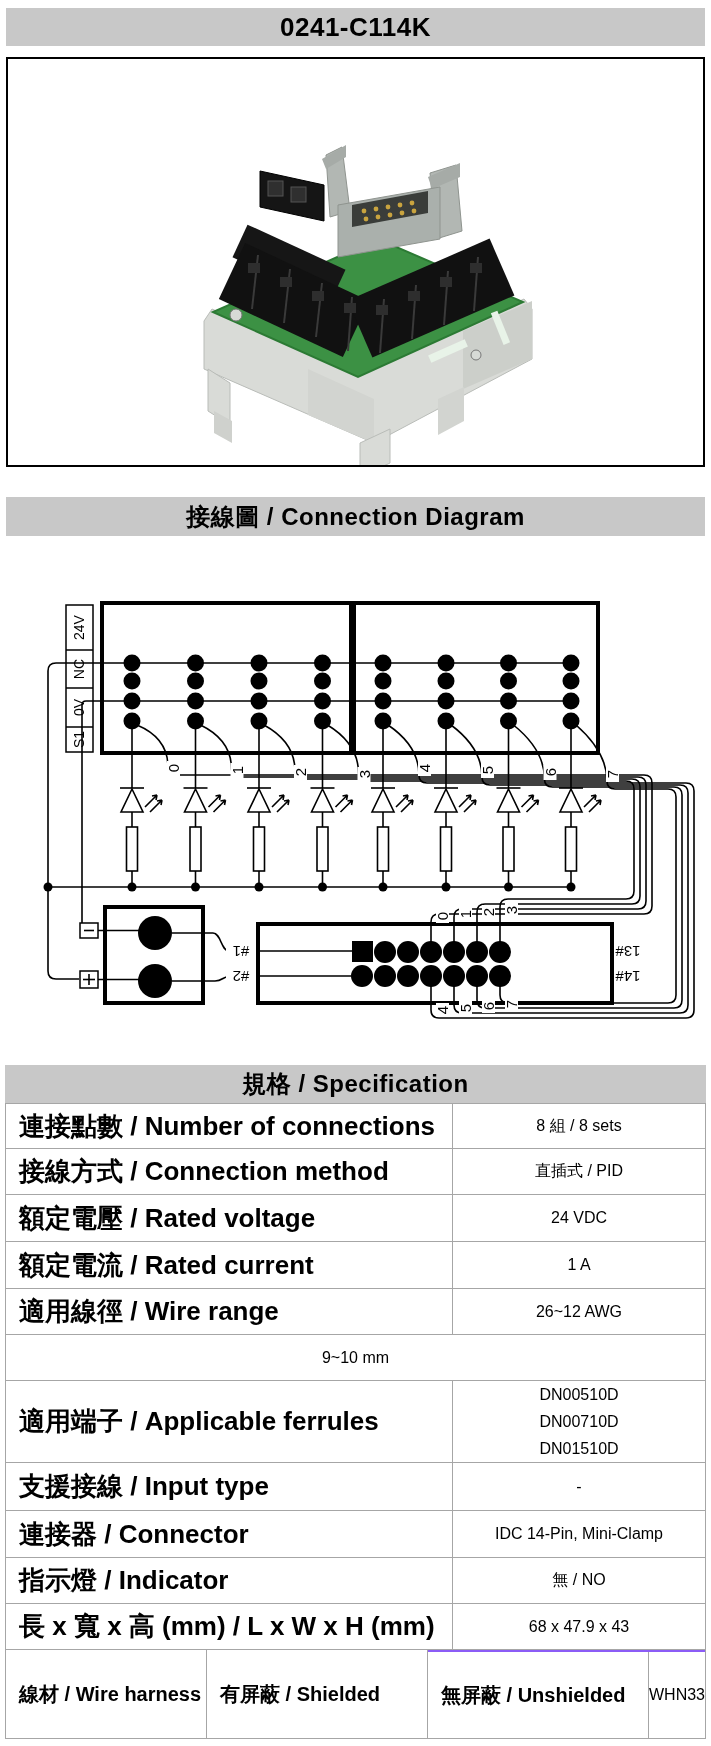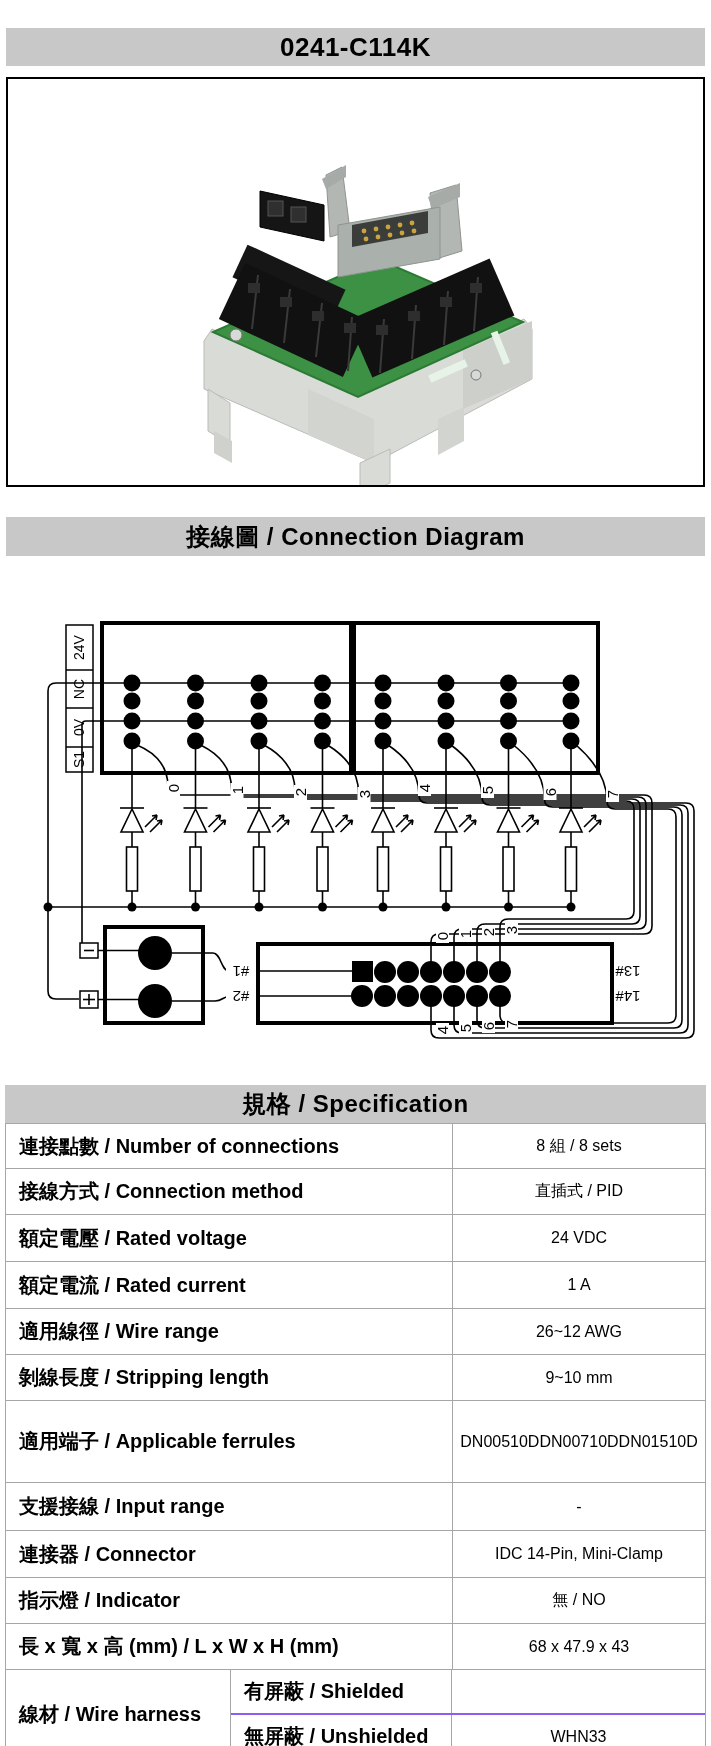--- a/index.html
+++ b/index.html
@@ -1,36 +1,36 @@
 <!DOCTYPE html>
 <html><head>
 <meta charset="utf-8">
 <style>
   html,body{margin:0;padding:0;background:#ffffff;}
   body{width:711px;height:1746px;position:relative;font-family:"Liberation Sans",sans-serif;color:#000;}
-  .abs{position:absolute;margin-top:20px;}
+  .abs{position:absolute;}
   .graybar{background:#c8c8c8;display:flex;align-items:center;justify-content:center;
            font-weight:bold;letter-spacing:.5px;}
   #title-bar{left:6px;top:8px;width:699px;height:38px;font-size:26px;}
   #photo-box{left:6px;top:57px;width:695px;height:406px;border:2px solid #000;background:#fff;}
   #diagram-bar{left:6px;top:497px;width:699px;height:39px;font-size:24px;}
   #diagram-wrap{left:0;top:540px;width:711px;height:500px;}
   #spec-table{left:5px;top:1065px;width:701px;}
   #spec-header{height:38px;font-size:24px;}
   .trow{display:flex;border-top:1px solid #a6a6a6;box-sizing:border-box;
         border-left:1px solid #a6a6a6;border-right:1px solid #a6a6a6;}
   .trow:first-of-type{border-top:none;}
   .trow:last-of-type{border-bottom:1px solid #a6a6a6;}
   .lcell{width:447px;display:flex;align-items:center;padding-left:13px;box-sizing:border-box;
-         font-weight:bold;font-size:20px;border-right:1px solid #a6a6a6;}
+         font-weight:bold;font-size:26px;border-right:1px solid #a6a6a6;}
   .vcell{flex:1;display:flex;align-items:center;justify-content:center;font-size:16px;text-align:center;}
-  .vcell.multi{flex-direction:row;line-height:27px;}
+  .vcell.multi{flex-direction:column;line-height:27px;}
   .harness-label{width:225px;display:flex;align-items:center;padding-left:13px;box-sizing:border-box;
          font-weight:bold;font-size:20px;border-right:1px solid #a6a6a6;}
-  .sub-col{flex:1;display:flex;flex-direction:column;}
+  .sub-col{flex:1;display:flex;flex-direction:row;}
   .sub-row{display:flex;flex:1;}
   .sub-row + .sub-row{border-top:2px solid #8b5cf6;}
   .sub-lcell{width:221px;display:flex;align-items:center;padding-left:13px;box-sizing:border-box;
          font-weight:bold;font-size:20px;border-right:1px solid #a6a6a6;}
   svg text{font-family:"Liberation Sans",sans-serif;}
 </style>
 </head>
 <body>
 
 <div id="title-bar" class="abs graybar">
@@ -302,33 +302,32 @@
   </div>
   <div class="trow" style="height:47px">
     <div class="lcell">額定電流 / Rated current</div>
     <div class="vcell">1 A</div>
   </div>
   <div class="trow" style="height:46px">
     <div class="lcell">適用線徑 / Wire range</div>
     <div class="vcell">26~12 AWG</div>
   </div>
   <div class="trow" style="height:46px">
-    <div class="lcell">剝線長度 / Stripping length</div>
     <div class="vcell">9~10 mm</div>
   </div>
   <div class="trow" style="height:82px">
     <div class="lcell">適用端子 / Applicable ferrules</div>
     <div class="vcell multi">
       <span>DN00510D</span>
       <span>DN00710D</span>
       <span>DN01510D</span>
     </div>
   </div>
   <div class="trow" style="height:48px">
-    <div class="lcell">支援接線 / Input range</div>
+    <div class="lcell">支援接線 / Input type</div>
     <div class="vcell">-</div>
   </div>
   <div class="trow" style="height:47px">
     <div class="lcell">連接器 / Connector</div>
     <div class="vcell">IDC 14-Pin, Mini-Clamp</div>
   </div>
   <div class="trow" style="height:46px">
     <div class="lcell">指示燈 / Indicator</div>
     <div class="vcell">無 / NO</div>
   </div>

